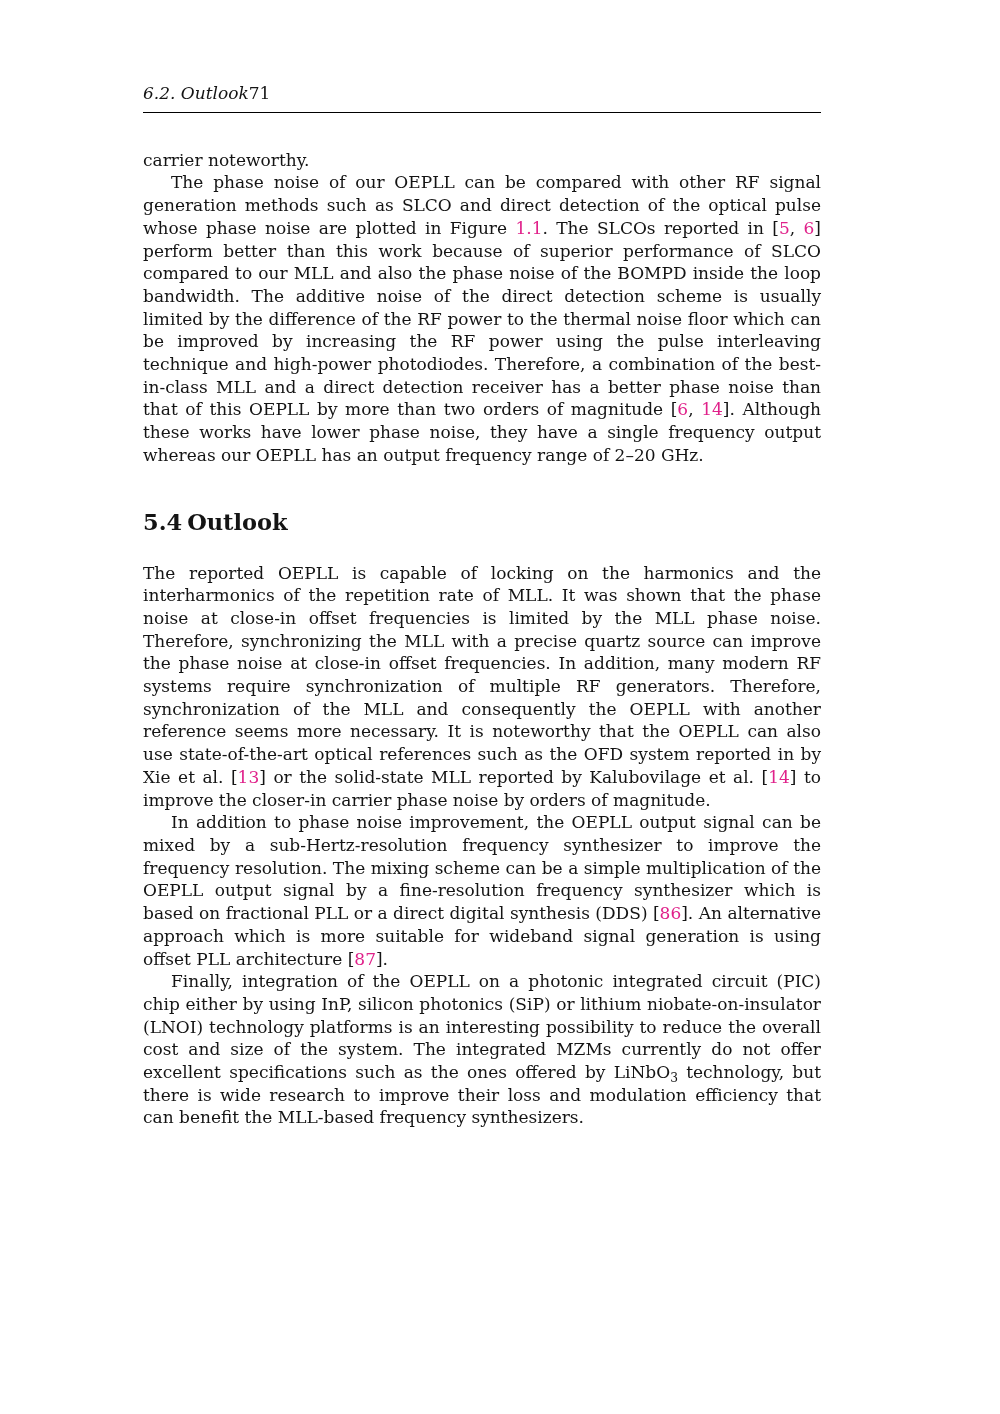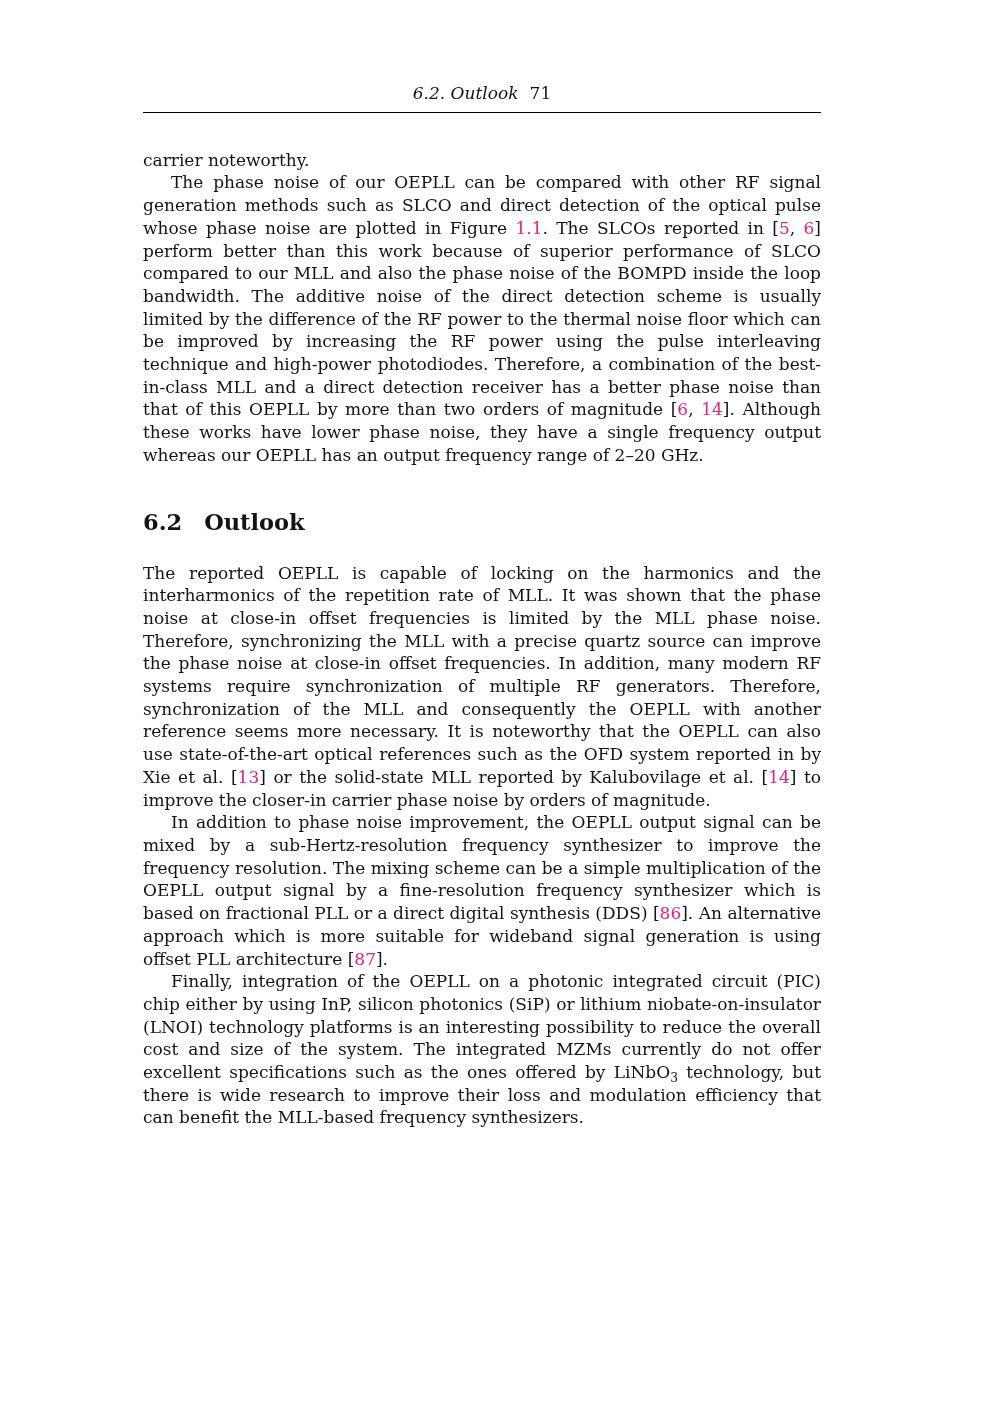--- a/index.html
+++ b/index.html
@@ -23,24 +23,23 @@
     top: 82px;
     width: 678px;
     color: var(--text-color);
     font-family: "DejaVu Serif", "Liberation Serif", serif;
     font-size: 17px;
     line-height: 22.7px;
   }
 
   .running-header {
     display: flex;
-    justify-content: center;
+    justify-content: flex-start;
     align-items: baseline;
     font-size: 17px;
-    gap: 11px;
   }
   .rh-left { font-style: italic; }
   .rh-right { font-style: normal; }
 
   .header-rule {
     height: 0;
     border-bottom: 1.4px solid #000000;
     margin-top: 7px;
   }
 
@@ -53,21 +52,21 @@
   .para.indent { text-indent: 28px; }
 
   .section-heading {
     margin: 42px 0 26px 0;
     font-size: 22.5px;
     font-weight: bold;
     line-height: 1.2;
     font-family: "DejaVu Serif", "Liberation Serif", serif;
     color: var(--text-color);
   }
-  .sec-title { margin-left: 22px; text-align: center; }
+  .sec-title { margin-left: 5px; text-align: center; }
 
   .seg-link { color: var(--link-color); cursor: pointer; }
   .seg-italic { }
   .seg-sub {
     vertical-align: sub;
     font-size: 0.72em;
     line-height: 0;
   }
 </style>
 </head>
@@ -83,21 +82,21 @@
 
     <div class="header-rule"></div>
 
     <div class="body-text">
 
       <p class="para"><span>carrier noteworthy.</span></p>
 
       <p class="para indent"><span>The phase noise of our OEPLL can be compared with other RF signal generation methods such as SLCO and direct detection of the optical pulse whose phase noise are plotted in Figure </span><span class="seg-link">1.1</span><span>. The SLCOs reported in [</span><span class="seg-link">5</span><span>, </span><span class="seg-link">6</span><span>] perform better than this work because of superior performance of SLCO compared to our MLL and also the phase noise of the BOMPD inside the loop bandwidth. The additive noise of the direct detection scheme is usually limited by the difference of the RF power to the thermal noise floor which can be improved by increasing the RF power using the pulse interleaving technique and high-power photodiodes. Therefore, a combination of the best-in-class MLL and a direct detection receiver has a better phase noise than that of this OEPLL by more than two orders of magnitude [</span><span class="seg-link">6</span><span>, </span><span class="seg-link">14</span><span>]. Although these works have lower phase noise, they have a single frequency output whereas our OEPLL has an output frequency range of 2–20 GHz.</span></p>
 
       <h2 class="section-heading">
-        <span class="sec-num">6.2</span><span class="sec-title">Outlook</span>
+        <span class="sec-num">5.4</span><span class="sec-title">Outlook</span>
       </h2>
 
       <p class="para"><span>The reported OEPLL is capable of locking on the harmonics and the interharmonics of the repetition rate of MLL. It was shown that the phase noise at close-in offset frequencies is limited by the MLL phase noise. Therefore, synchronizing the MLL with a precise quartz source can improve the phase noise at close-in offset frequencies. In addition, many modern RF systems require synchronization of multiple RF generators. Therefore, synchronization of the MLL and consequently the OEPLL with another reference seems more necessary. It is noteworthy that the OEPLL can also use state-of-the-art optical references such as the OFD system reported in by Xie </span><span class="seg-italic">et al.</span><span> [</span><span class="seg-link">13</span><span>] or the solid-state MLL reported by Kalubovilage </span><span class="seg-italic">et al.</span><span> [</span><span class="seg-link">14</span><span>] to improve the closer-in carrier phase noise by orders of magnitude.</span></p>
 
       <p class="para indent"><span>In addition to phase noise improvement, the OEPLL output signal can be mixed by a sub-Hertz-resolution frequency synthesizer to improve the frequency resolution. The mixing scheme can be a simple multiplication of the OEPLL output signal by a fine-resolution frequency synthesizer which is based on fractional PLL or a direct digital synthesis (DDS) [</span><span class="seg-link">86</span><span>]. An alternative approach which is more suitable for wideband signal generation is using offset PLL architecture [</span><span class="seg-link">87</span><span>].</span></p>
 
       <p class="para indent"><span>Finally, integration of the OEPLL on a photonic integrated circuit (PIC) chip either by using InP, silicon photonics (SiP) or lithium niobate-on-insulator (LNOI) technology platforms is an interesting possibility to reduce the overall cost and size of the system. The integrated MZMs currently do not offer excellent specifications such as the ones offered by LiNbO</span><span class="seg-sub">3</span><span> technology, but there is wide research to improve their loss and modulation efficiency that can benefit the MLL-based frequency synthesizers.</span></p>
 
     </div>
   </div>

